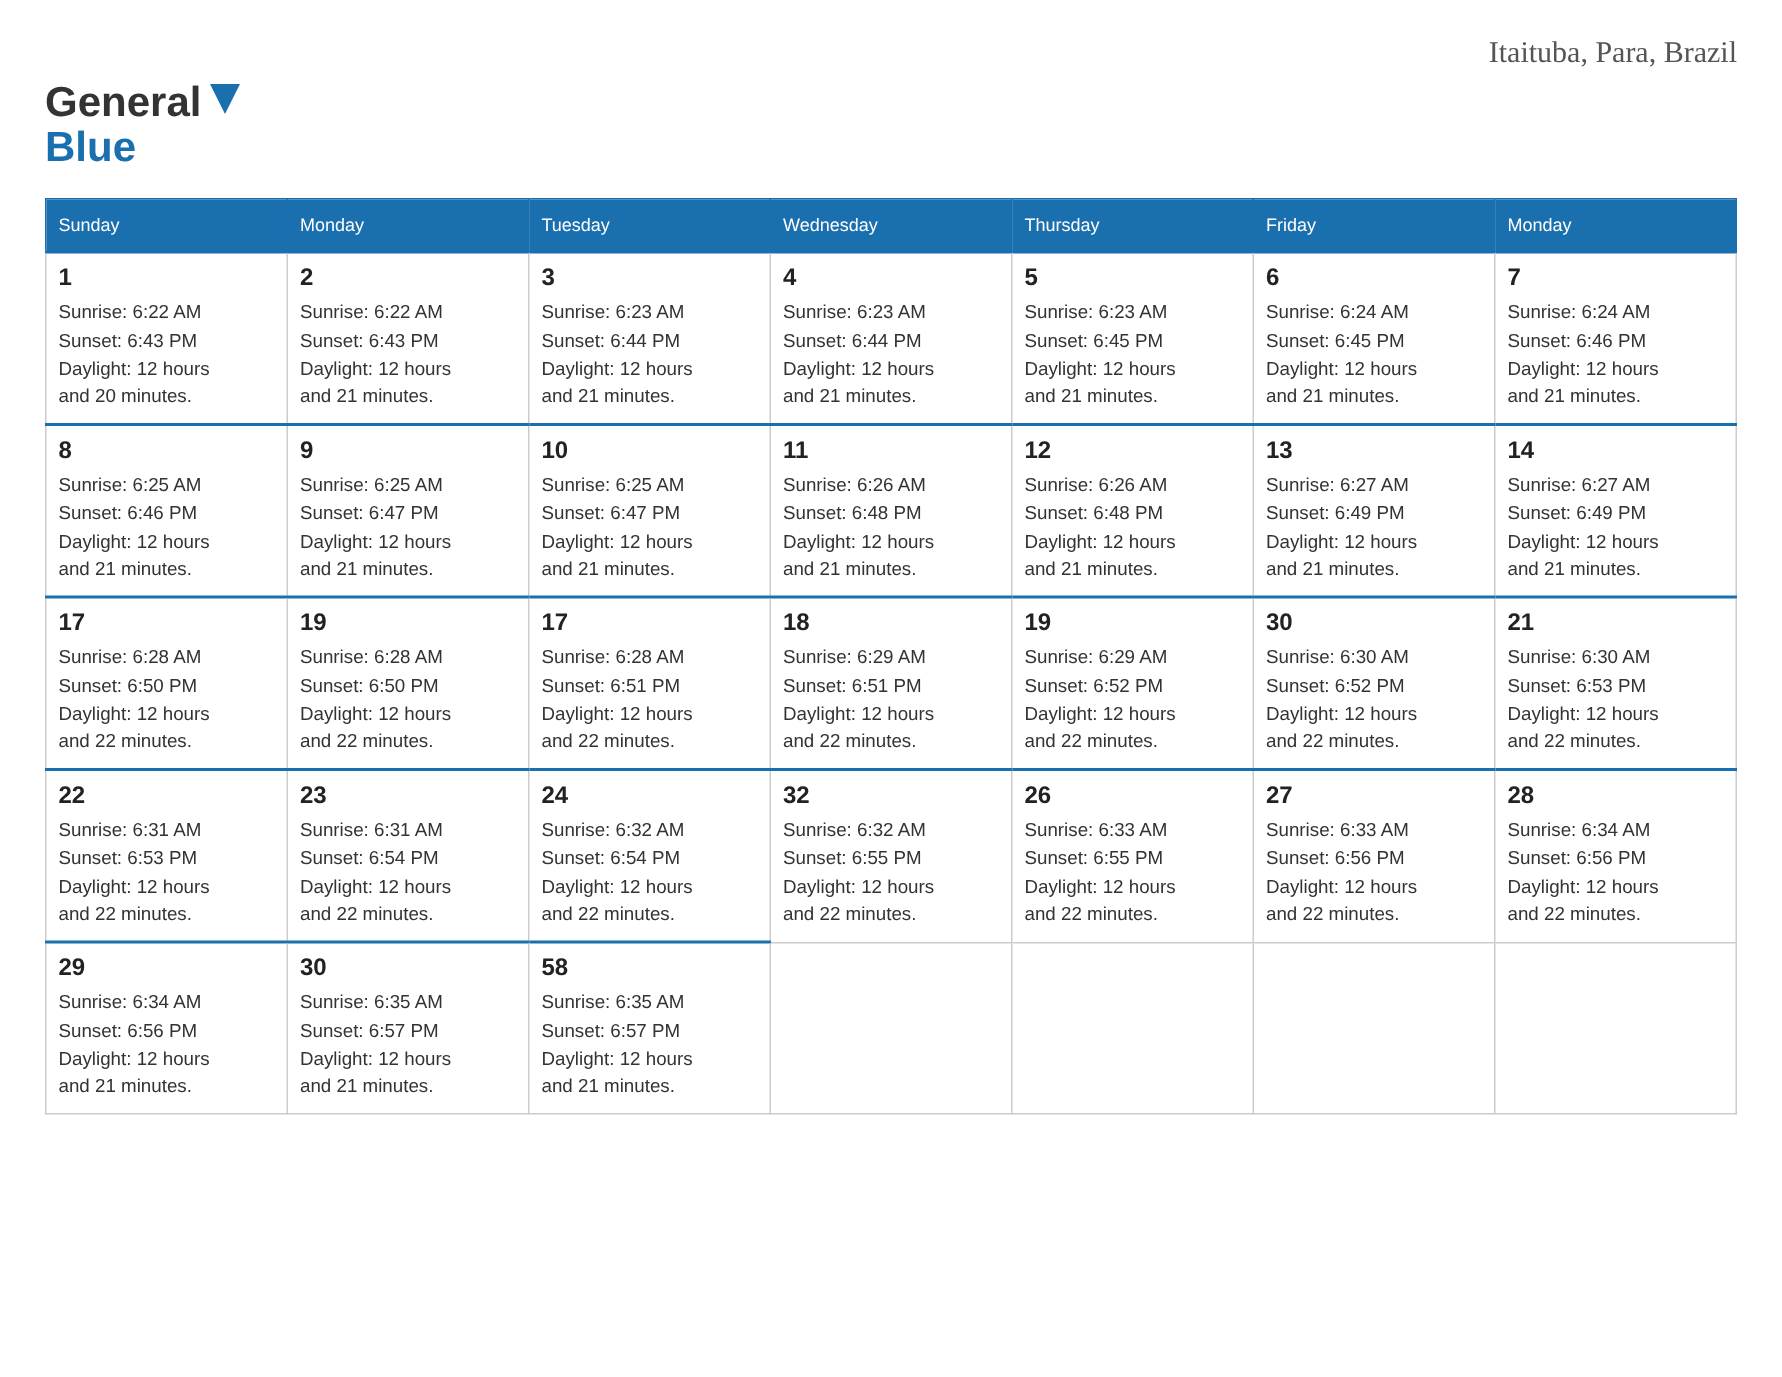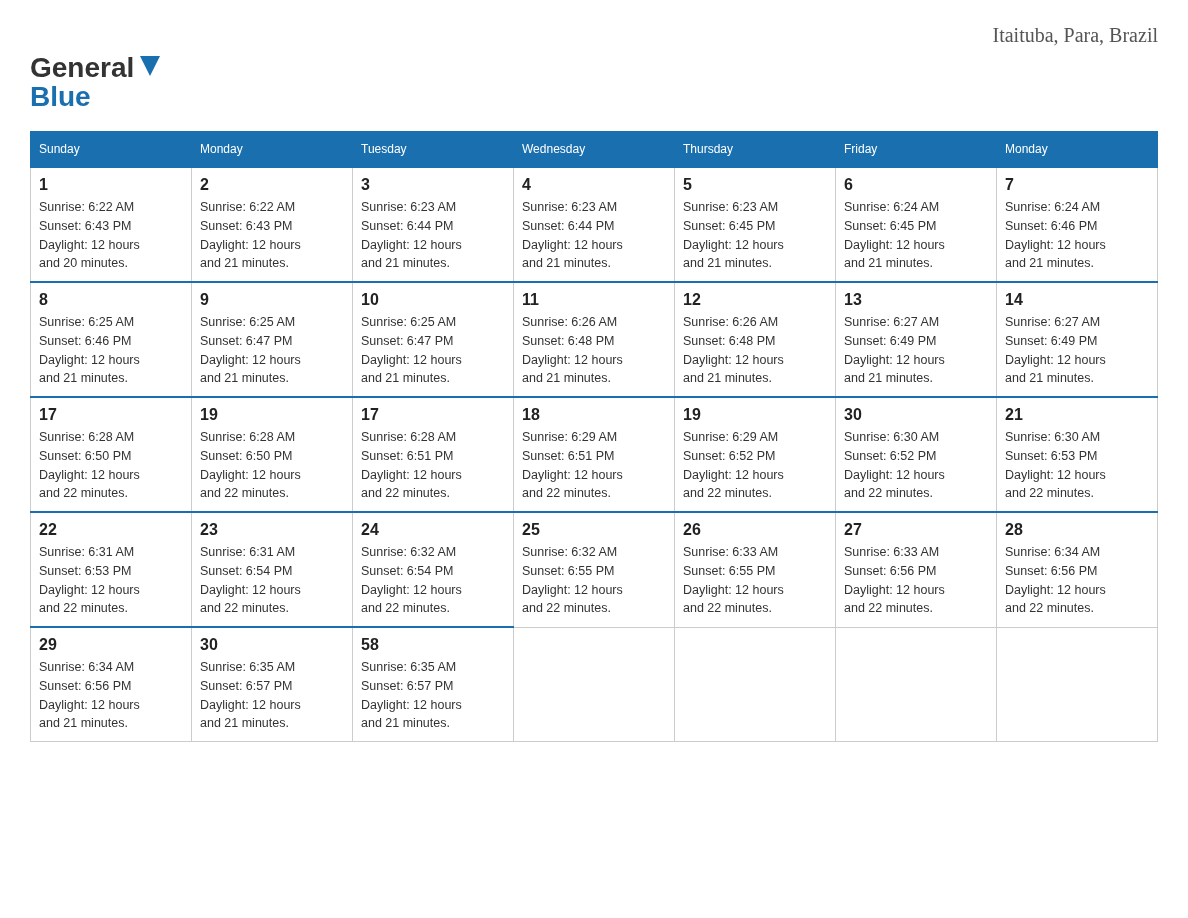--- a/index.html
+++ b/index.html
@@ -354,21 +354,21 @@
         <td>
         <span class="day-number">24</span>
         <div class="day-info">
           Sunrise: 6:32 AM<br>
           Sunset: 6:54 PM<br>
           Daylight: 12 hours<br>
           and 22 minutes.
         </div>
       </td>
         <td>
-        <span class="day-number">25</span>
+        <span class="day-number">32</span>
         <div class="day-info">
           Sunrise: 6:32 AM<br>
           Sunset: 6:55 PM<br>
           Daylight: 12 hours<br>
           and 22 minutes.
         </div>
       </td>
         <td>
         <span class="day-number">26</span>
         <div class="day-info">

